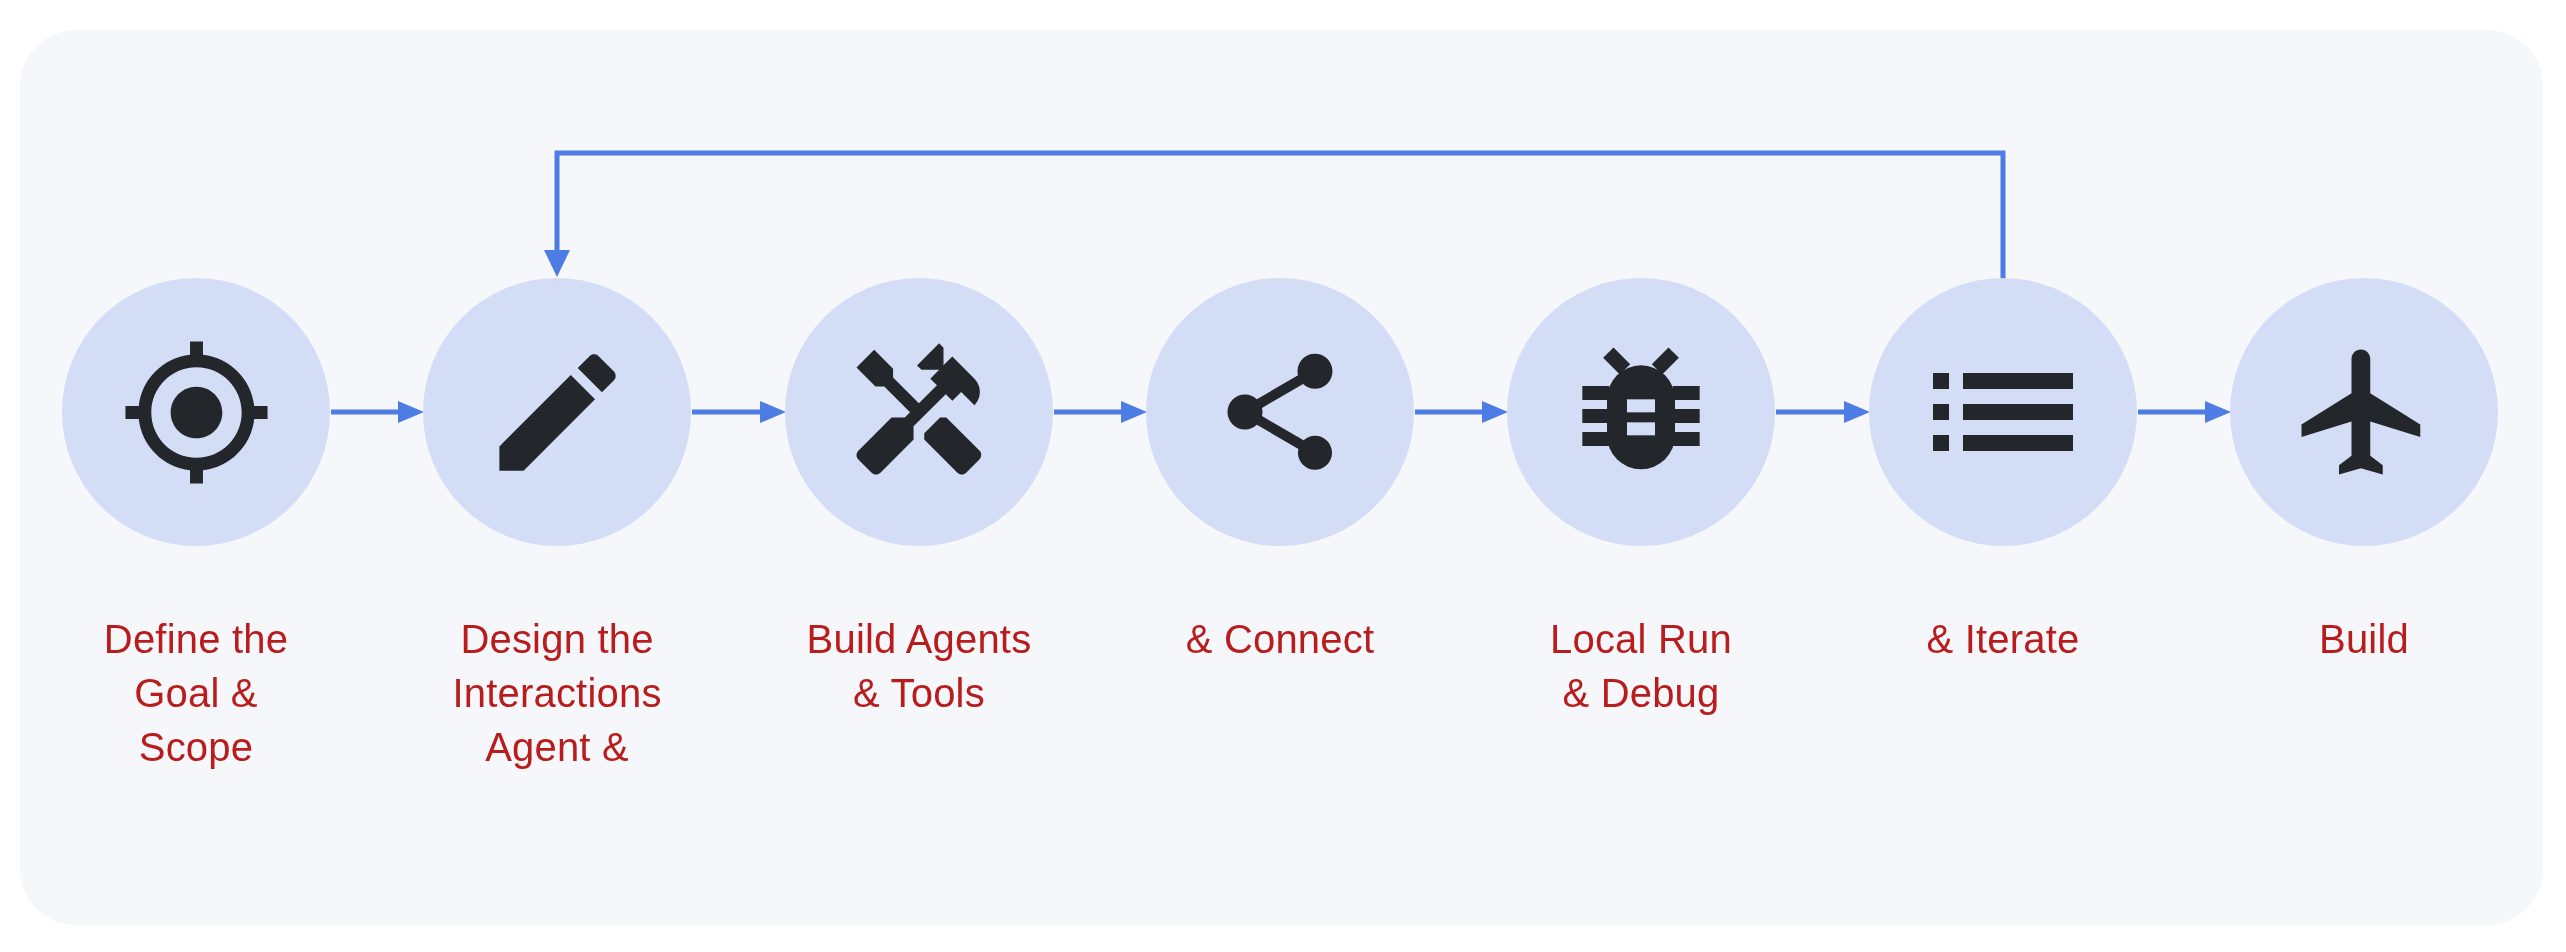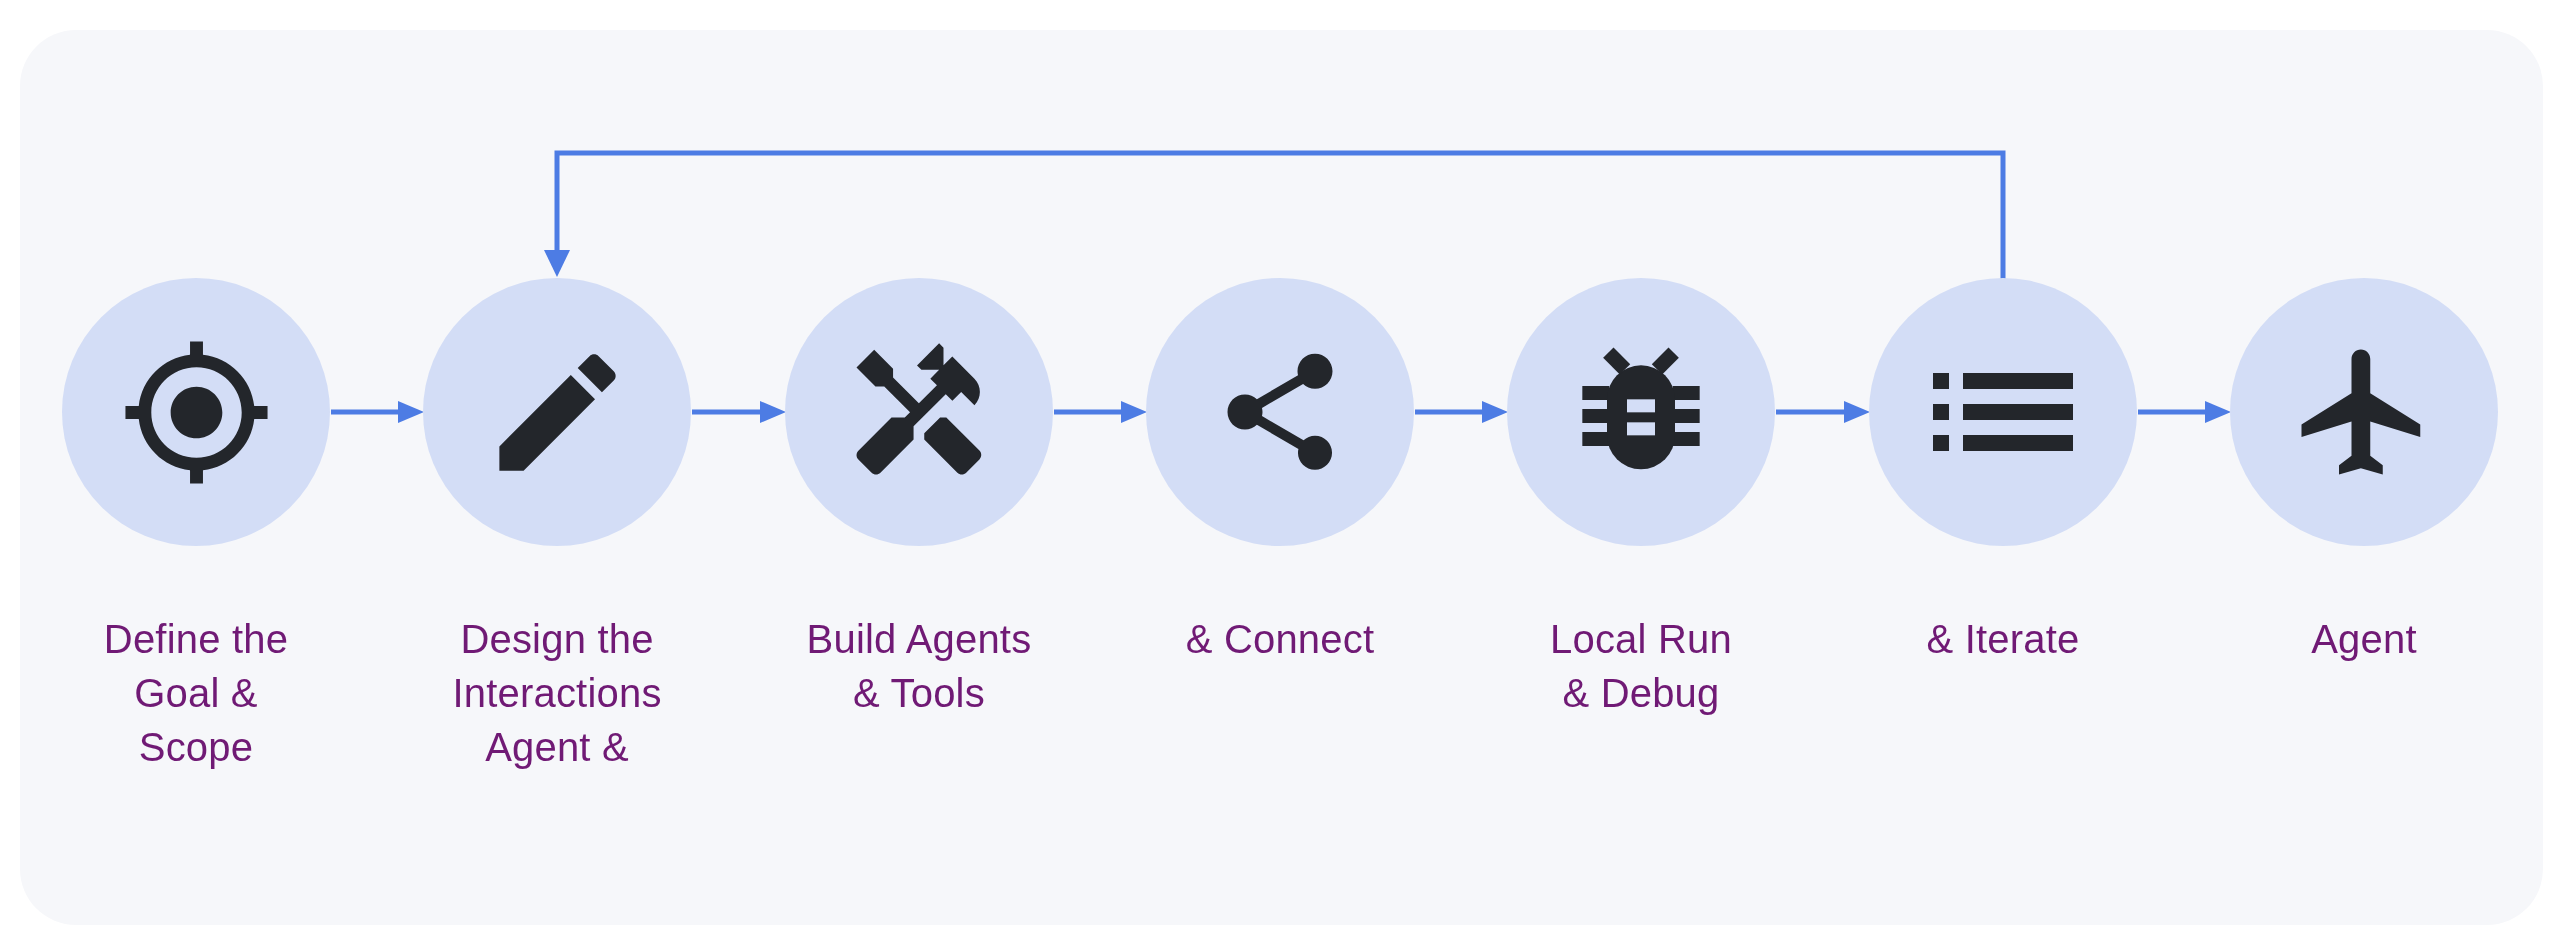--- a/index.html
+++ b/index.html
@@ -45,21 +45,21 @@
   }
   .node svg {
     display: block;
   }
   .icon-fill { fill: #23262b; }
   .label {
     position: absolute;
     top: 612px;
     width: 362px;
     text-align: center;
-    color: #701a75;
+    color: #b91c1c;
     font-size: 40px;
     line-height: 54px;
     font-weight: 400;
     letter-spacing: 0.2px;
   }
   .label span { display: block; }
   
   .n1 { left: 62px; }   .l1 { left: 15px; }
   .n2 { left: 423px; }  .l2 { left: 376px; }
   .n3 { left: 785px; }  .l3 { left: 738px; }
@@ -190,15 +190,15 @@
   <div class="label l6">
     <span>&amp; Iterate</span>
   </div>
 
   <div class="node n7">
     <svg width="150" height="150" viewBox="0 0 24 24">
       <path class="icon-fill" d="M21 16v-2l-8-5V3.5c0-.83-.67-1.5-1.5-1.5S10 2.67 10 3.5V9l-8 5v2l8-2.5V19l-2 1.5V22l3.5-1 3.5 1v-1.5L13 19v-5.5l8 2.5z"></path>
     </svg>
   </div>
   <div class="label l7">
-    <span>Agent</span>
+    <span>Build</span>
   </div>
 </div>
 
 </body></html>

